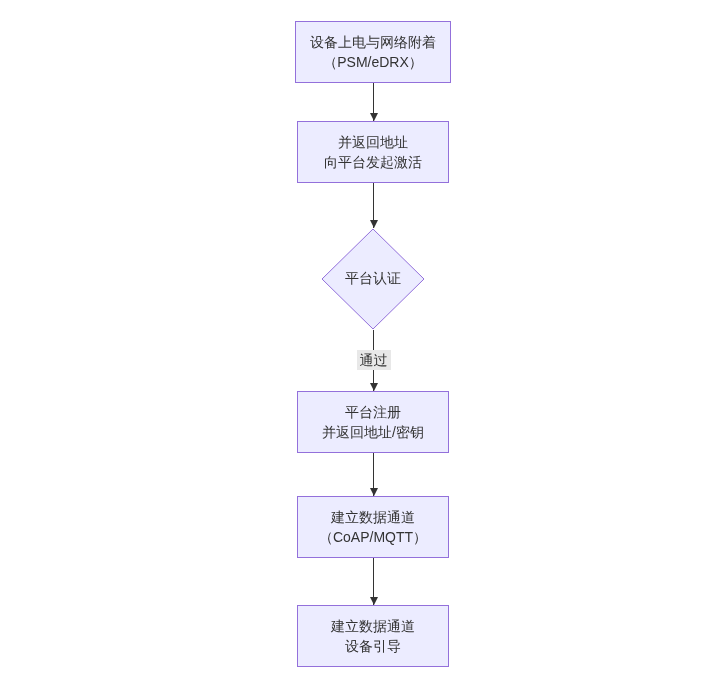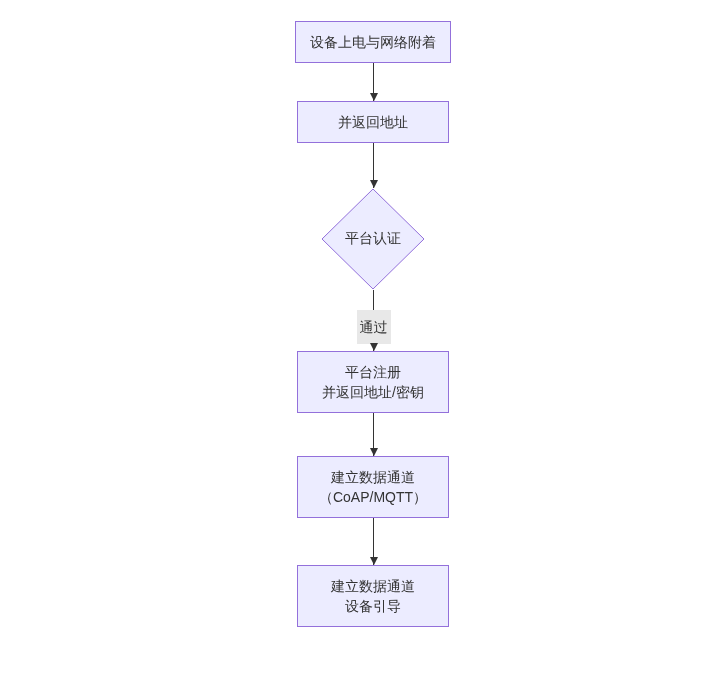--- a/index.html
+++ b/index.html
@@ -64,21 +64,21 @@
   }
   .edge-label {
     position: absolute;
     top: 20px;
     left: 50%;
     transform: translateX(-50%);
     background: #E8E8E8;
     color: #333333;
     font-size: 14px;
     line-height: 18px;
-    padding: 8px 3px;
+    padding: 1px 3px;
     white-space: nowrap;
   }
   .diamond-wrap {
     position: relative;
     width: 104px;
     height: 102px;
     font-family: Liberation Serif, serif;
   }
   .diamond-wrap svg { display: block; }
   .diamond-label {
@@ -93,28 +93,30 @@
   }
 </style>
 </head>
 <body>
 
 <div class="canvas">
   <div class="flow-column">
 
     <div class="node">
       <span class="node-line">设备上电与网络附着</span>
+      <span class="node-line">（PSM/eDRX）</span>
     </div>
 
     <div class="edge edge-h38">
       <span class="arrowhead"></span>
     </div>
 
     <div class="node">
       <span class="node-line">并返回地址</span>
+      <span class="node-line">向平台发起激活</span>
     </div>
 
     <div class="edge edge-h45">
       <span class="arrowhead"></span>
     </div>
 
     <div class="diamond-wrap">
       <svg width="104" height="102" viewBox="0 0 104 102">
         <polygon points="52,1 103,51 52,101 1,51" fill="#ECECFF" stroke="#9370DB" stroke-width="1"></polygon>
       </svg>

